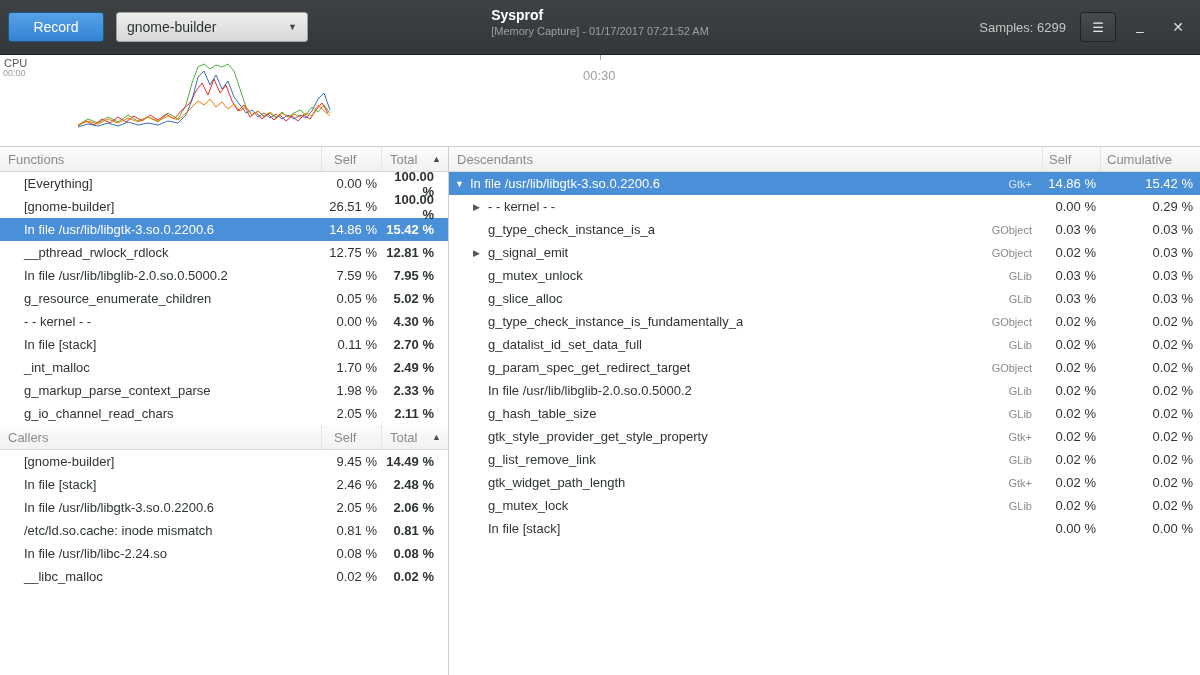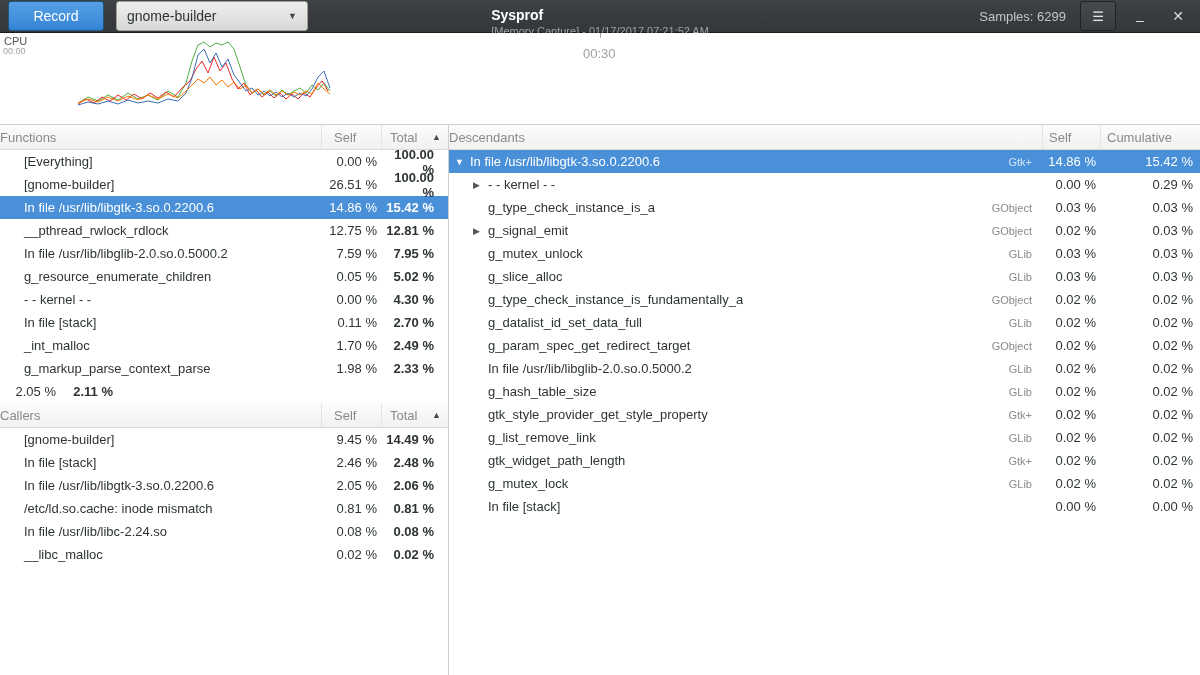--- a/index.html
+++ b/index.html
@@ -1,20 +1,20 @@
 <!DOCTYPE html>
 <html><head>
 <meta charset="utf-8">
 <style>
   * { margin:0; padding:0; box-sizing:border-box; }
   html,body { width:1200px; height:675px; overflow:hidden; background:#fff;
     font-family:"Liberation Sans","DejaVu Sans",sans-serif; font-size:13px; color:#2e3436; }
 
   
-  .headerbar { height:33px; background:linear-gradient(#3f4244,#343739);
+  .headerbar { height:55px; background:linear-gradient(#3f4244,#343739);
     border-bottom:1px solid #1b1e1f; display:flex; align-items:center;
     padding:0 8px; position:relative; }
   .btn { height:30px; border-radius:3px; display:flex; align-items:center;
     justify-content:center; font-size:14px; cursor:default; }
   .btn-record { width:96px; background:linear-gradient(#56a1e6,#3583d5);
     border:1px solid #20577f; color:#fff; }
   .btn-target { width:192px; margin-left:12px; background:linear-gradient(#eeeeec,#d8d8d6);
     border:1px solid #9f9f9b; color:#2e3436; padding:0 10px; justify-content:space-between; }
   .caret { font-size:9px; color:#444; }
   .titleblock { position:absolute; left:50%; top:7px; transform:translateX(-50%); text-align:left; }
@@ -37,21 +37,21 @@
 
   
   .content { display:flex; height:553px; }
   .left-pane { width:449px; border-right:1px solid #cfcfcd; display:flex; flex-direction:column; background:#fff; }
   .right-pane { flex:1; background:#fff; }
 
   .col-header { display:flex; height:25px; align-items:stretch;
     background:linear-gradient(#fcfcfc,#f1f1f0); border-bottom:1px solid #d9d9d7;
     color:#8a8a8a; font-size:13px; }
   .col-header .hcell { display:flex; align-items:center; }
-  .hc-name { flex:1; min-width:0; }
+  .hc-name { flex:1; padding-left:8px; min-width:0; }
   .hc-self { width:60px; border-left:1px solid #e4e4e2; padding-left:12px; }
   .hc-total { width:67px; border-left:1px solid #e4e4e2; padding-left:8px; }
   .hc-self-r { width:58px; border-left:1px solid #e4e4e2; padding-left:6px; }
   .hc-cum { width:100px; border-left:1px solid #e4e4e2; padding-left:6px;gap:32px; }
   .sort-ic { font-size:9px; color:#4a4a4a; margin-left:auto; padding-right:7px; }
 
   .row { display:flex; height:23px; align-items:center; background:#fff; }
   .row .name { flex:1; min-width:0; padding-left:24px; white-space:nowrap; overflow:hidden; }
   .row .self { width:60px; text-align:right; padding-right:4px; }
   .row .total { width:67px; text-align:right; padding-right:14px;font-weight:bold; }
@@ -167,20 +167,21 @@
           <span class="name">_int_malloc</span>
           <span class="self">1.70 %</span>
           <span class="total">2.49 %</span>
         </div>
         <div class="row">
           <span class="name">g_markup_parse_context_parse</span>
           <span class="self">1.98 %</span>
           <span class="total">2.33 %</span>
         </div>
         <div class="row">
+          <span class="name">g_io_channel_read_chars</span>
           <span class="self">2.05 %</span>
           <span class="total">2.11 %</span>
         </div>
     </div>
 
     <div>
       <div class="col-header">
         <div class="hcell hc-name">
           <span>Callers</span>
         </div>

